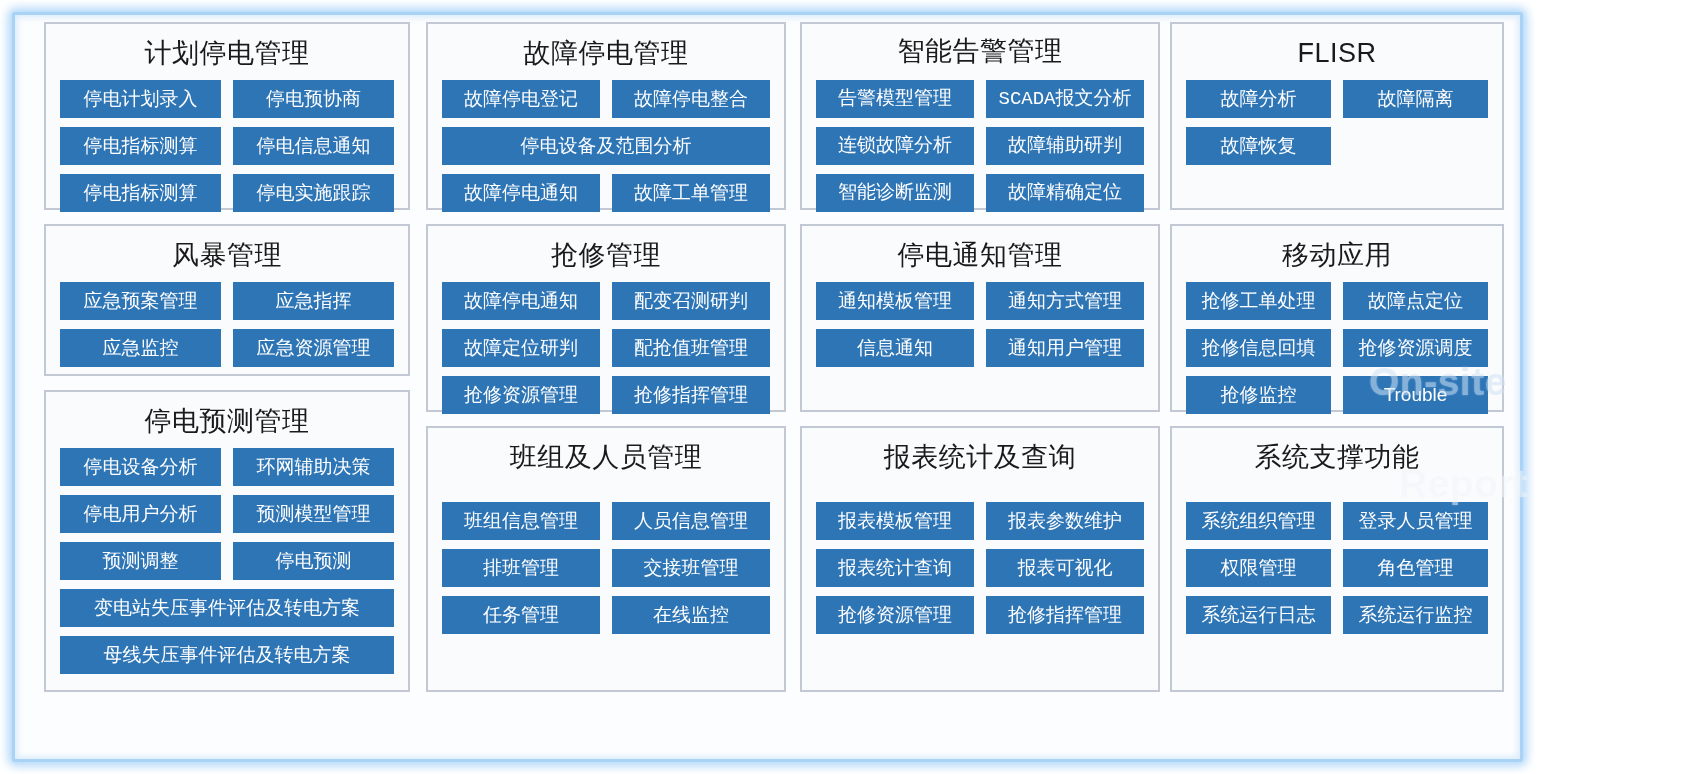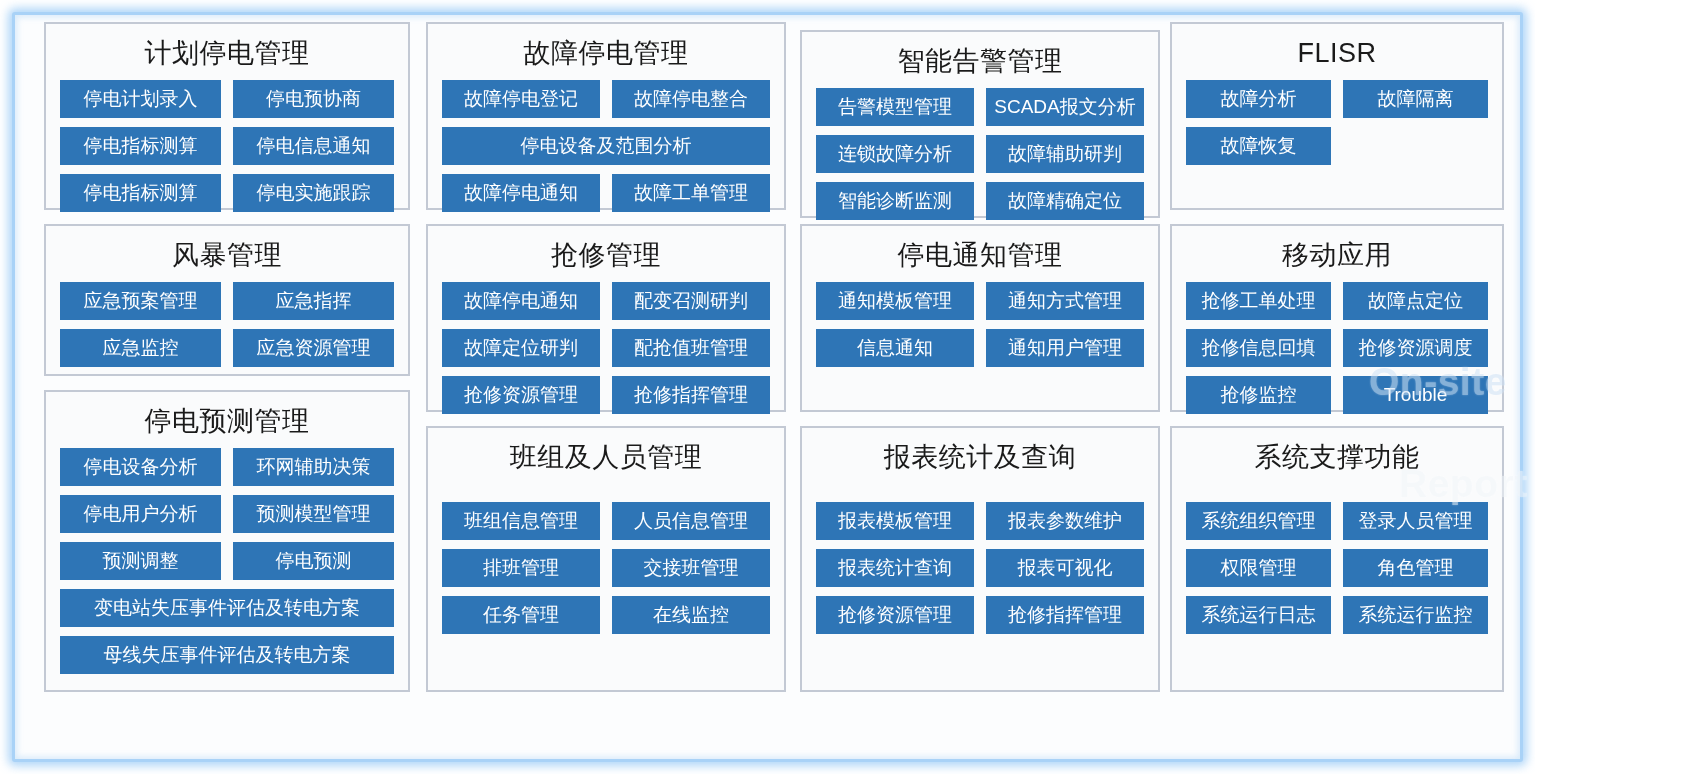--- a/index.html
+++ b/index.html
@@ -223,21 +223,21 @@
         <div class="btn-row">
           <div class="btn">任务管理</div>
           <div class="btn">在线监控</div>
         </div>
       </div>
 
     </div>
 
     <div class="col col-3">
 
-      <div class="panel" style="left:0; top:8px; width:360px; height:188px;">
+      <div class="panel" style="left:0; top:0; width:360px; height:188px;font-family:Liberation Mono, monospace;">
         <div class="panel-title">智能告警管理</div>
         <div class="btn-row">
           <div class="btn">告警模型管理</div>
           <div class="btn">SCADA报文分析</div>
         </div>
         <div class="btn-row">
           <div class="btn">连锁故障分析</div>
           <div class="btn">故障辅助研判</div>
         </div>
         <div class="btn-row">

